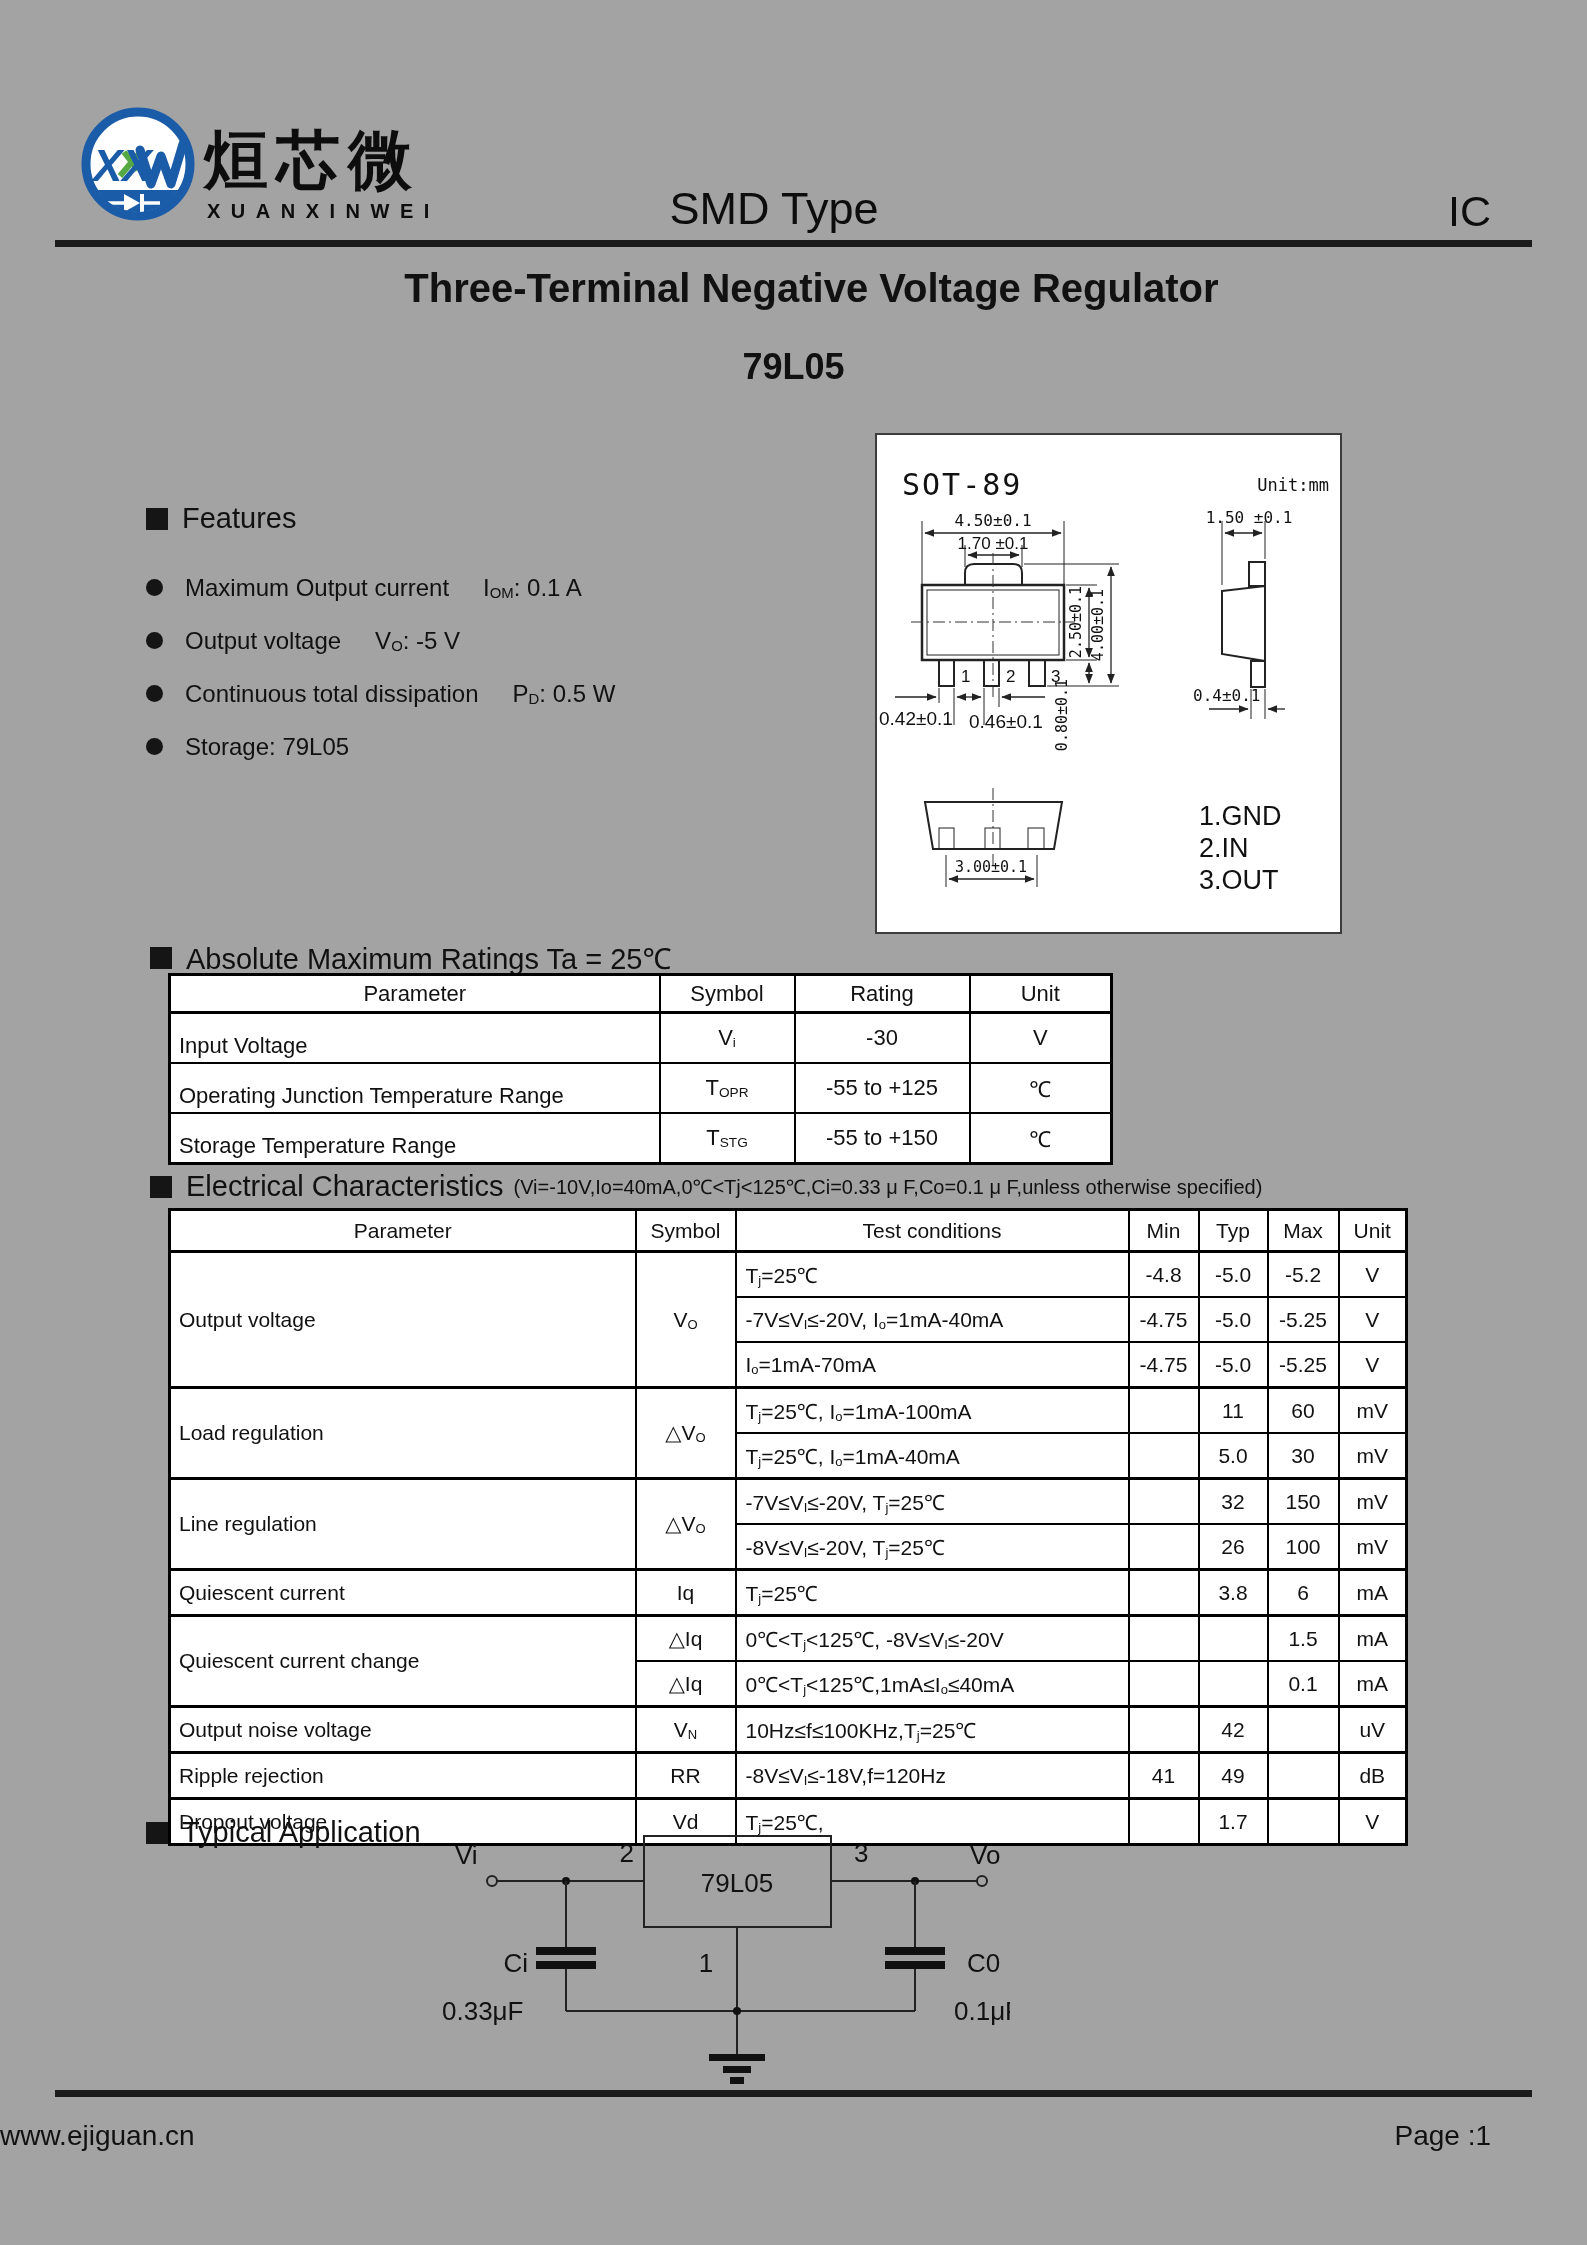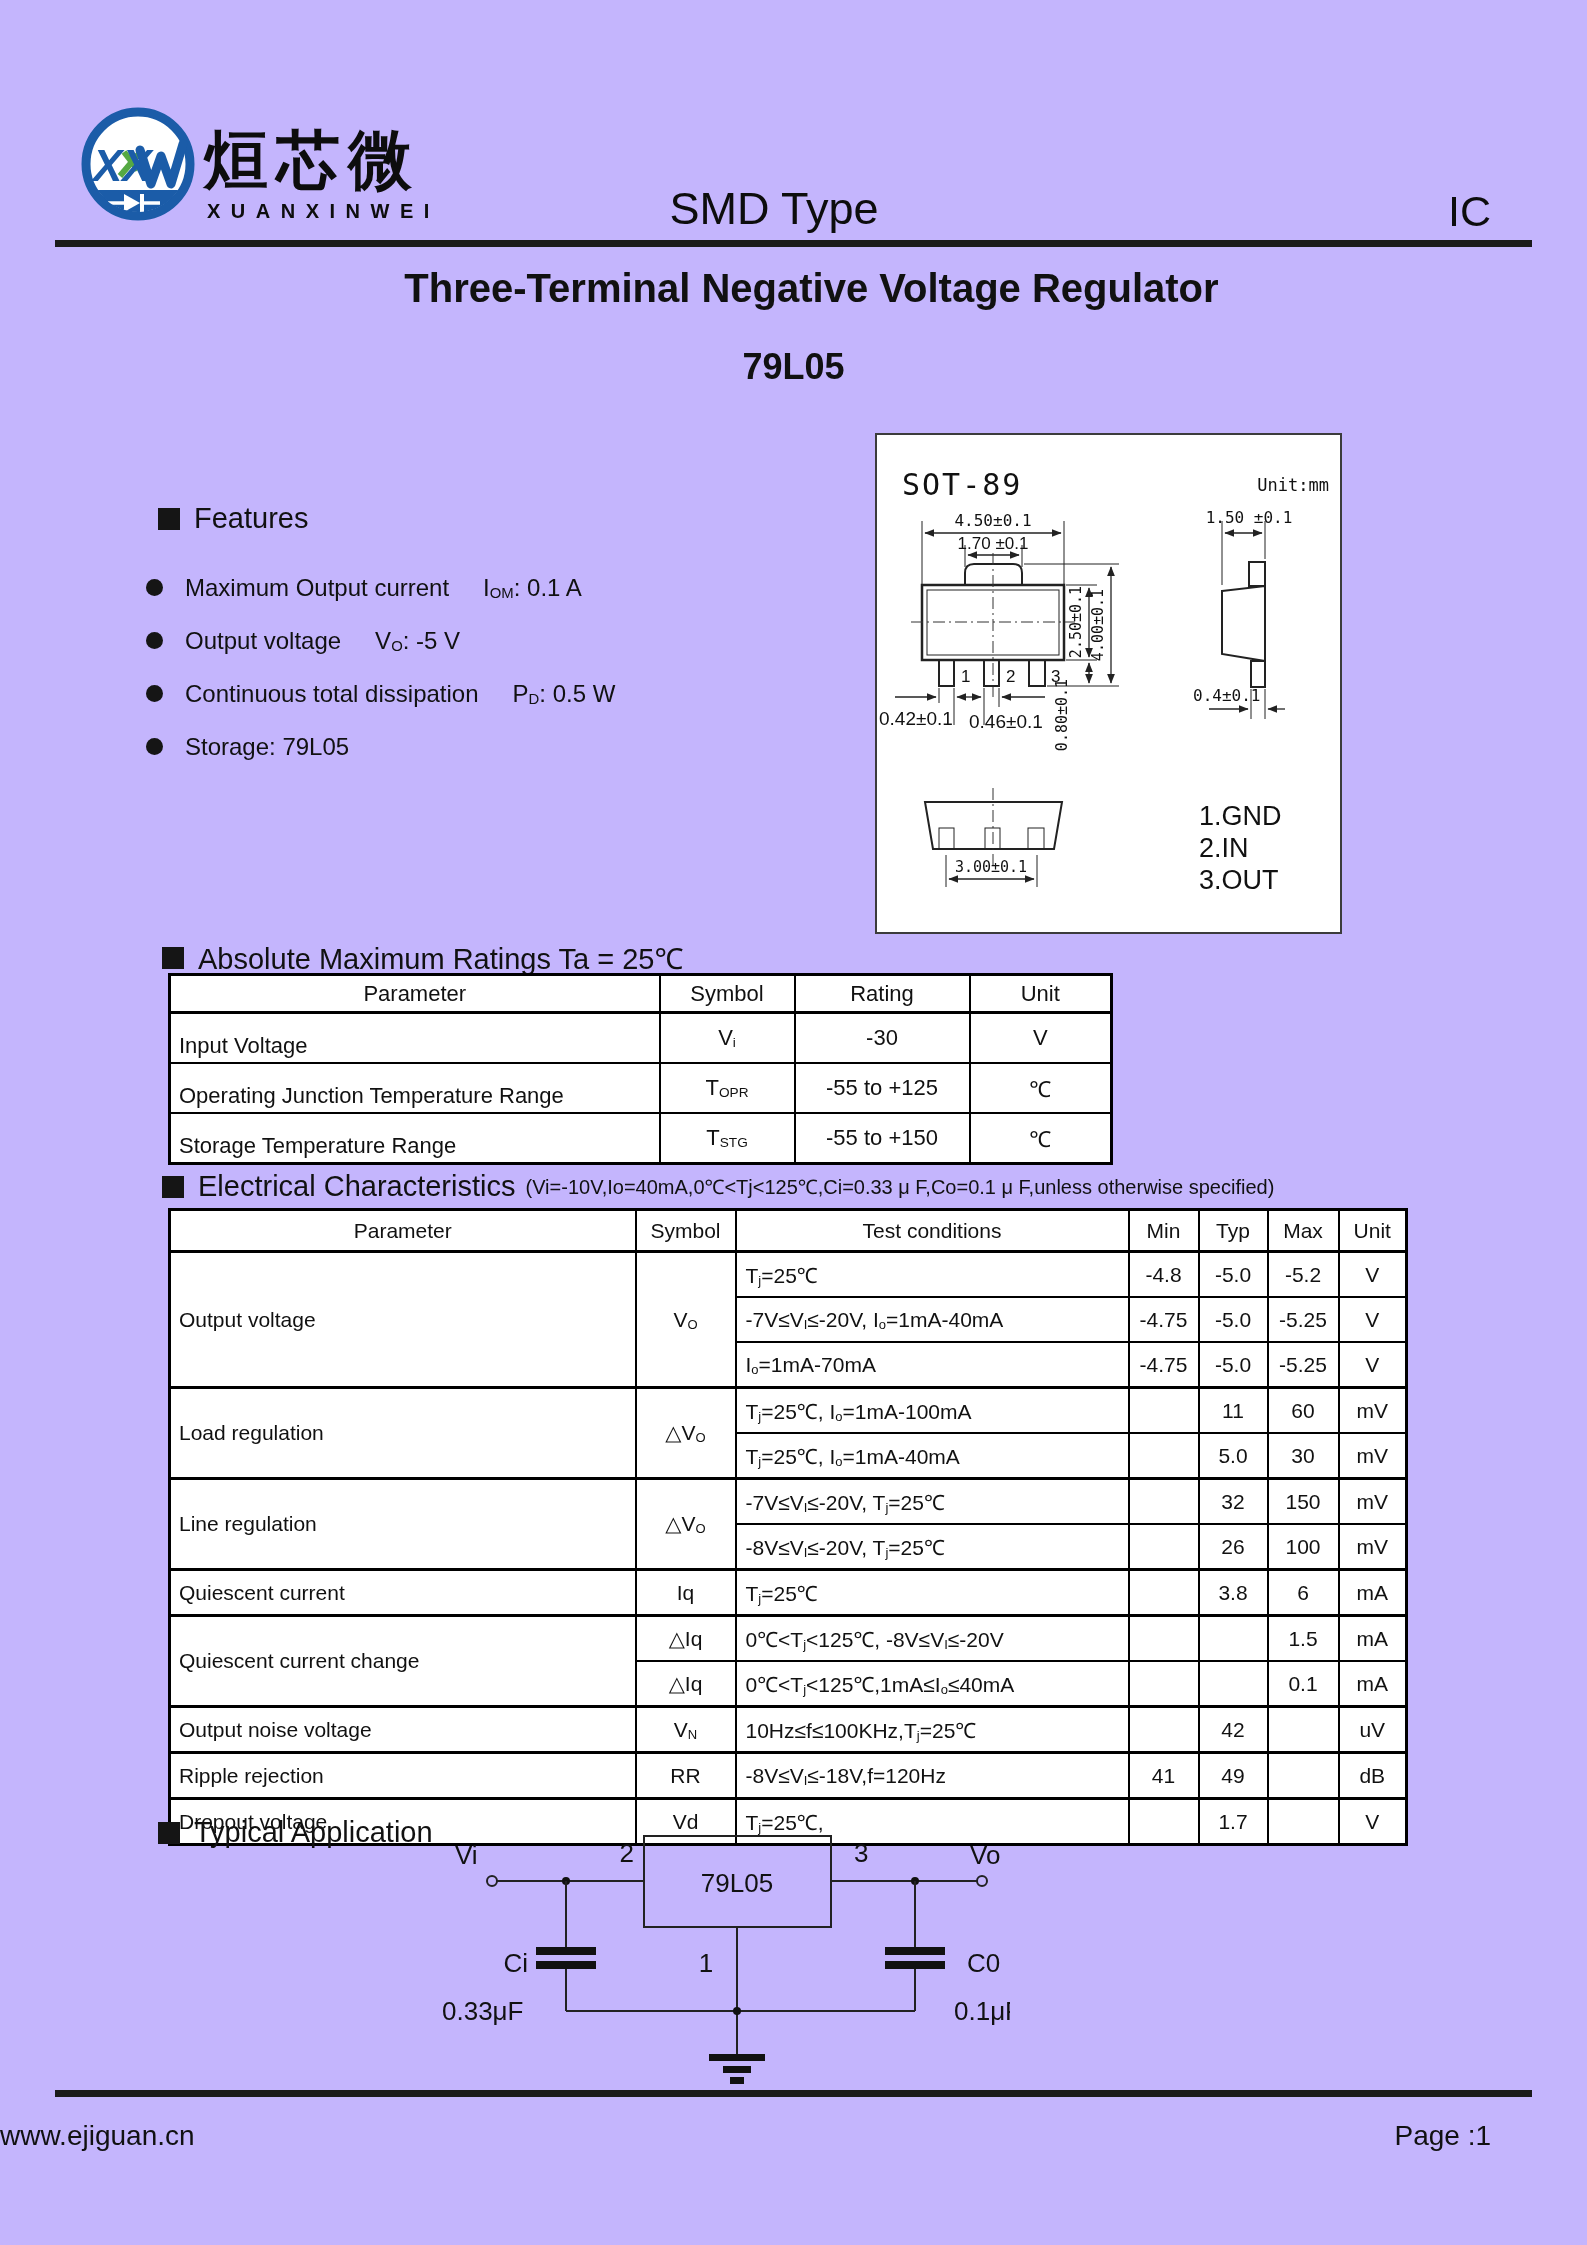--- a/index.html
+++ b/index.html
@@ -1,16 +1,16 @@
 <!DOCTYPE html>
 <html><head>
 <meta charset="utf-8">
 <style>
   html,body{margin:0;padding:0;background:#fff;}
-  .page{position:relative;width:1587px;height:2245px;background:#c4b5fd;
+  .page{position:relative;width:1587px;height:2245px;background:#a3a3a3;
         font-family:"Liberation Sans",sans-serif;color:#151515;overflow:hidden;}
   sub{font-size:62%;vertical-align:-0.12em;letter-spacing:0;}
 
   
   .logo{position:absolute;left:80px;top:104px;width:400px;height:132px;}
   .logo svg{position:absolute;left:0;top:0;}
   .brand-cn{position:absolute;left:124px;top:24px;font-size:64px;font-weight:bold;
             letter-spacing:8px;color:#0d0d0d;line-height:1;}
   .brand-en{position:absolute;left:127px;top:96px;font-size:20px;font-weight:bold;
             letter-spacing:10.5px;color:#0d0d0d;}
@@ -21,21 +21,21 @@
   .rule.top{top:240px;}
   .rule.bottom{top:2090px;}
 
   
   .title{position:absolute;left:0;right:0;top:266px;text-align:center;
          font-size:40px;font-weight:bold;color:#111;padding-left:36px;}
   .part-number{position:absolute;left:0;right:0;top:346px;text-align:center;
          font-size:36px;font-weight:bold;color:#111;}
 
   
-  .sec-head{position:absolute;display:flex;align-items:center;font-size:29px;color:#111;margin-left:12px;}
+  .sec-head{position:absolute;display:flex;align-items:center;font-size:29px;color:#111;}
   .sq{width:22px;height:22px;background:#151515;margin-right:14px;flex:none;}
   .cond-note{font-size:20px;margin-left:10px;white-space:nowrap;}
 
   
   .features{position:absolute;left:146px;top:502px;width:700px;}
   .feat-list{margin-top:26px;}
   .feat-item{display:flex;align-items:center;font-size:24px;height:53px;color:#111;}
   .blt{width:17px;height:17px;border-radius:50%;background:#151515;margin-right:22px;flex:none;}
   .feat-val{margin-left:34px;}
 

